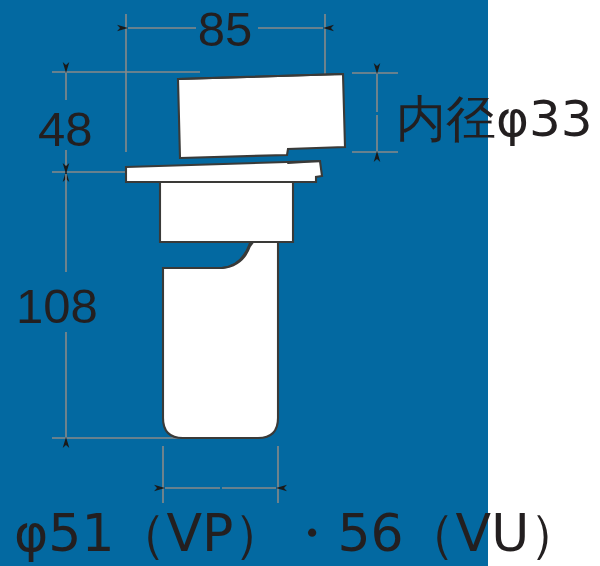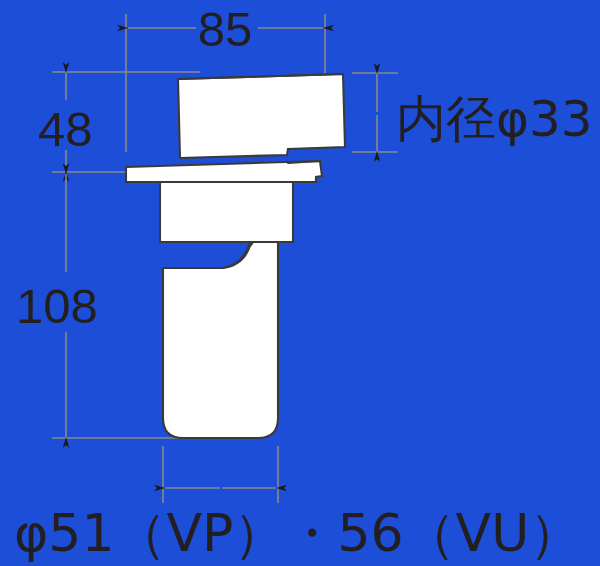--- a/index.html
+++ b/index.html
@@ -9,23 +9,23 @@
   }
   body {
     width: 600px;
     height: 566px;
     font-family: "Liberation Sans", "DejaVu Sans", sans-serif;
     overflow: hidden;
     position: relative;
   }
   #drawing-root {
     position: relative;
-    width: 600px;
+    width: 488px;
     height: 566px;
-    background: #1d4ed8;
+    background: #0369a1;
   }
   svg.drawing-canvas {
     position: absolute;
     left: 0;
     top: 0;
     width: 600px;
     height: 566px;
     display: block;
   }
   .dim-text {

